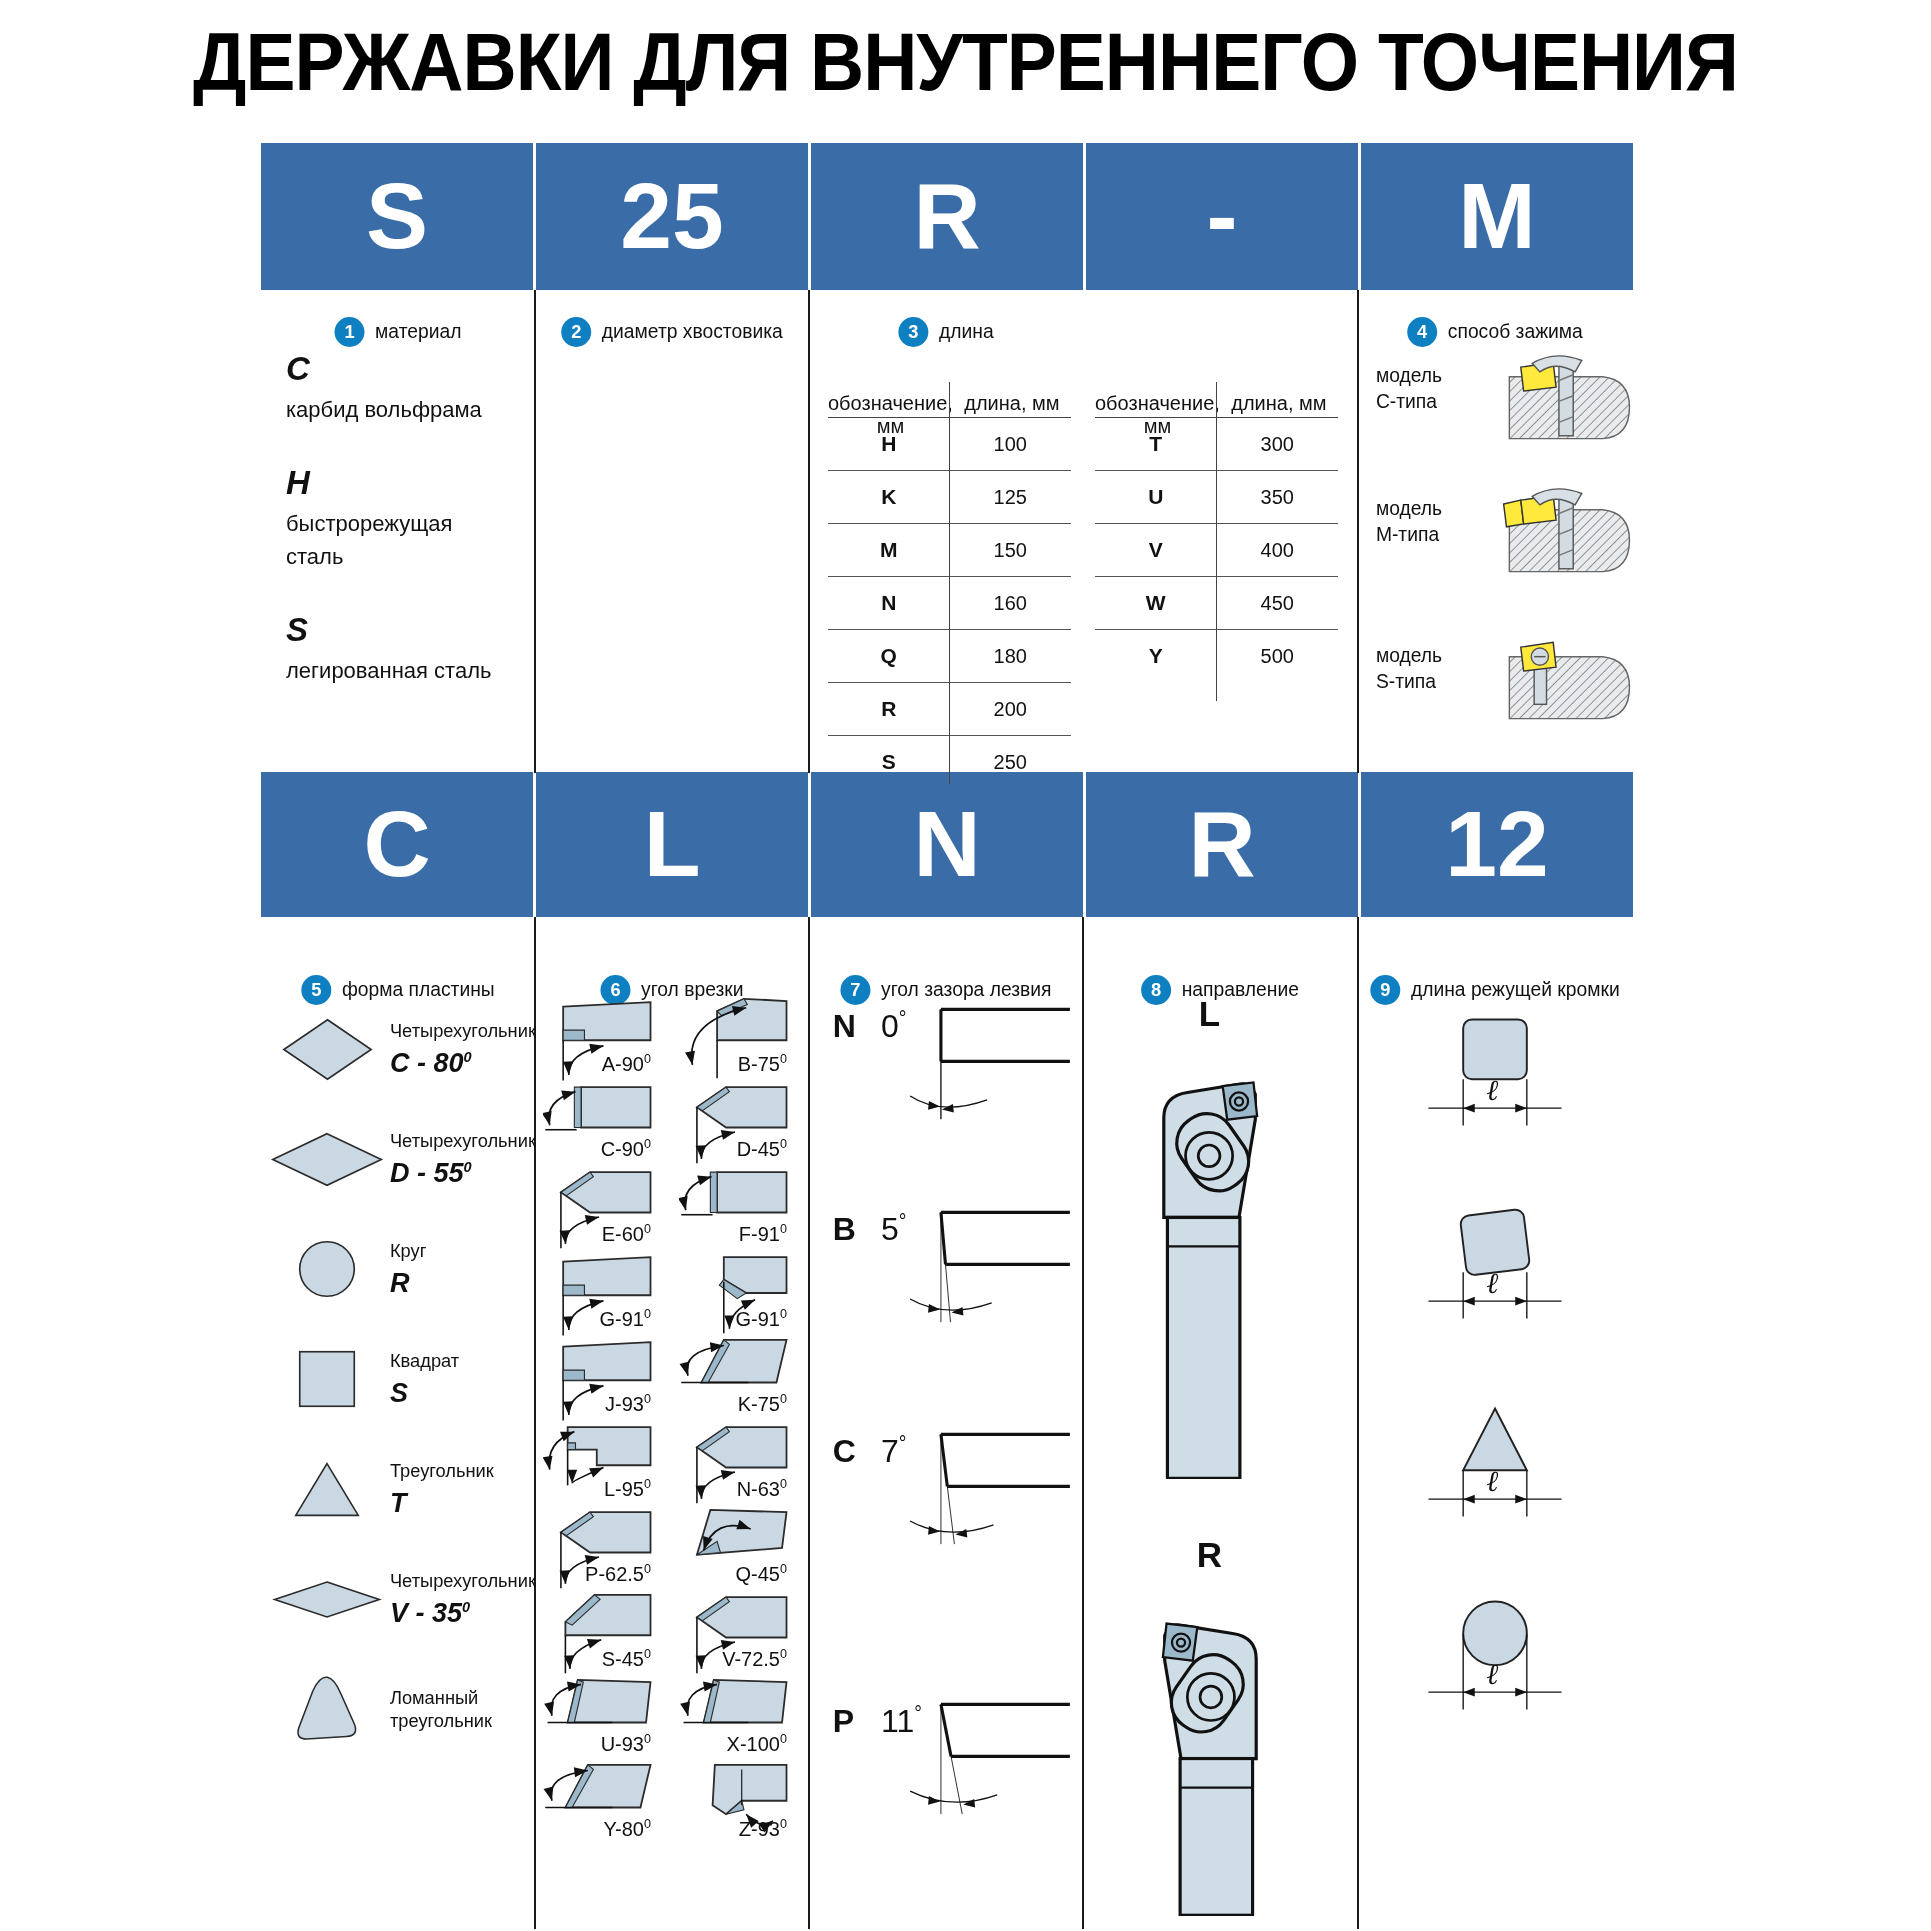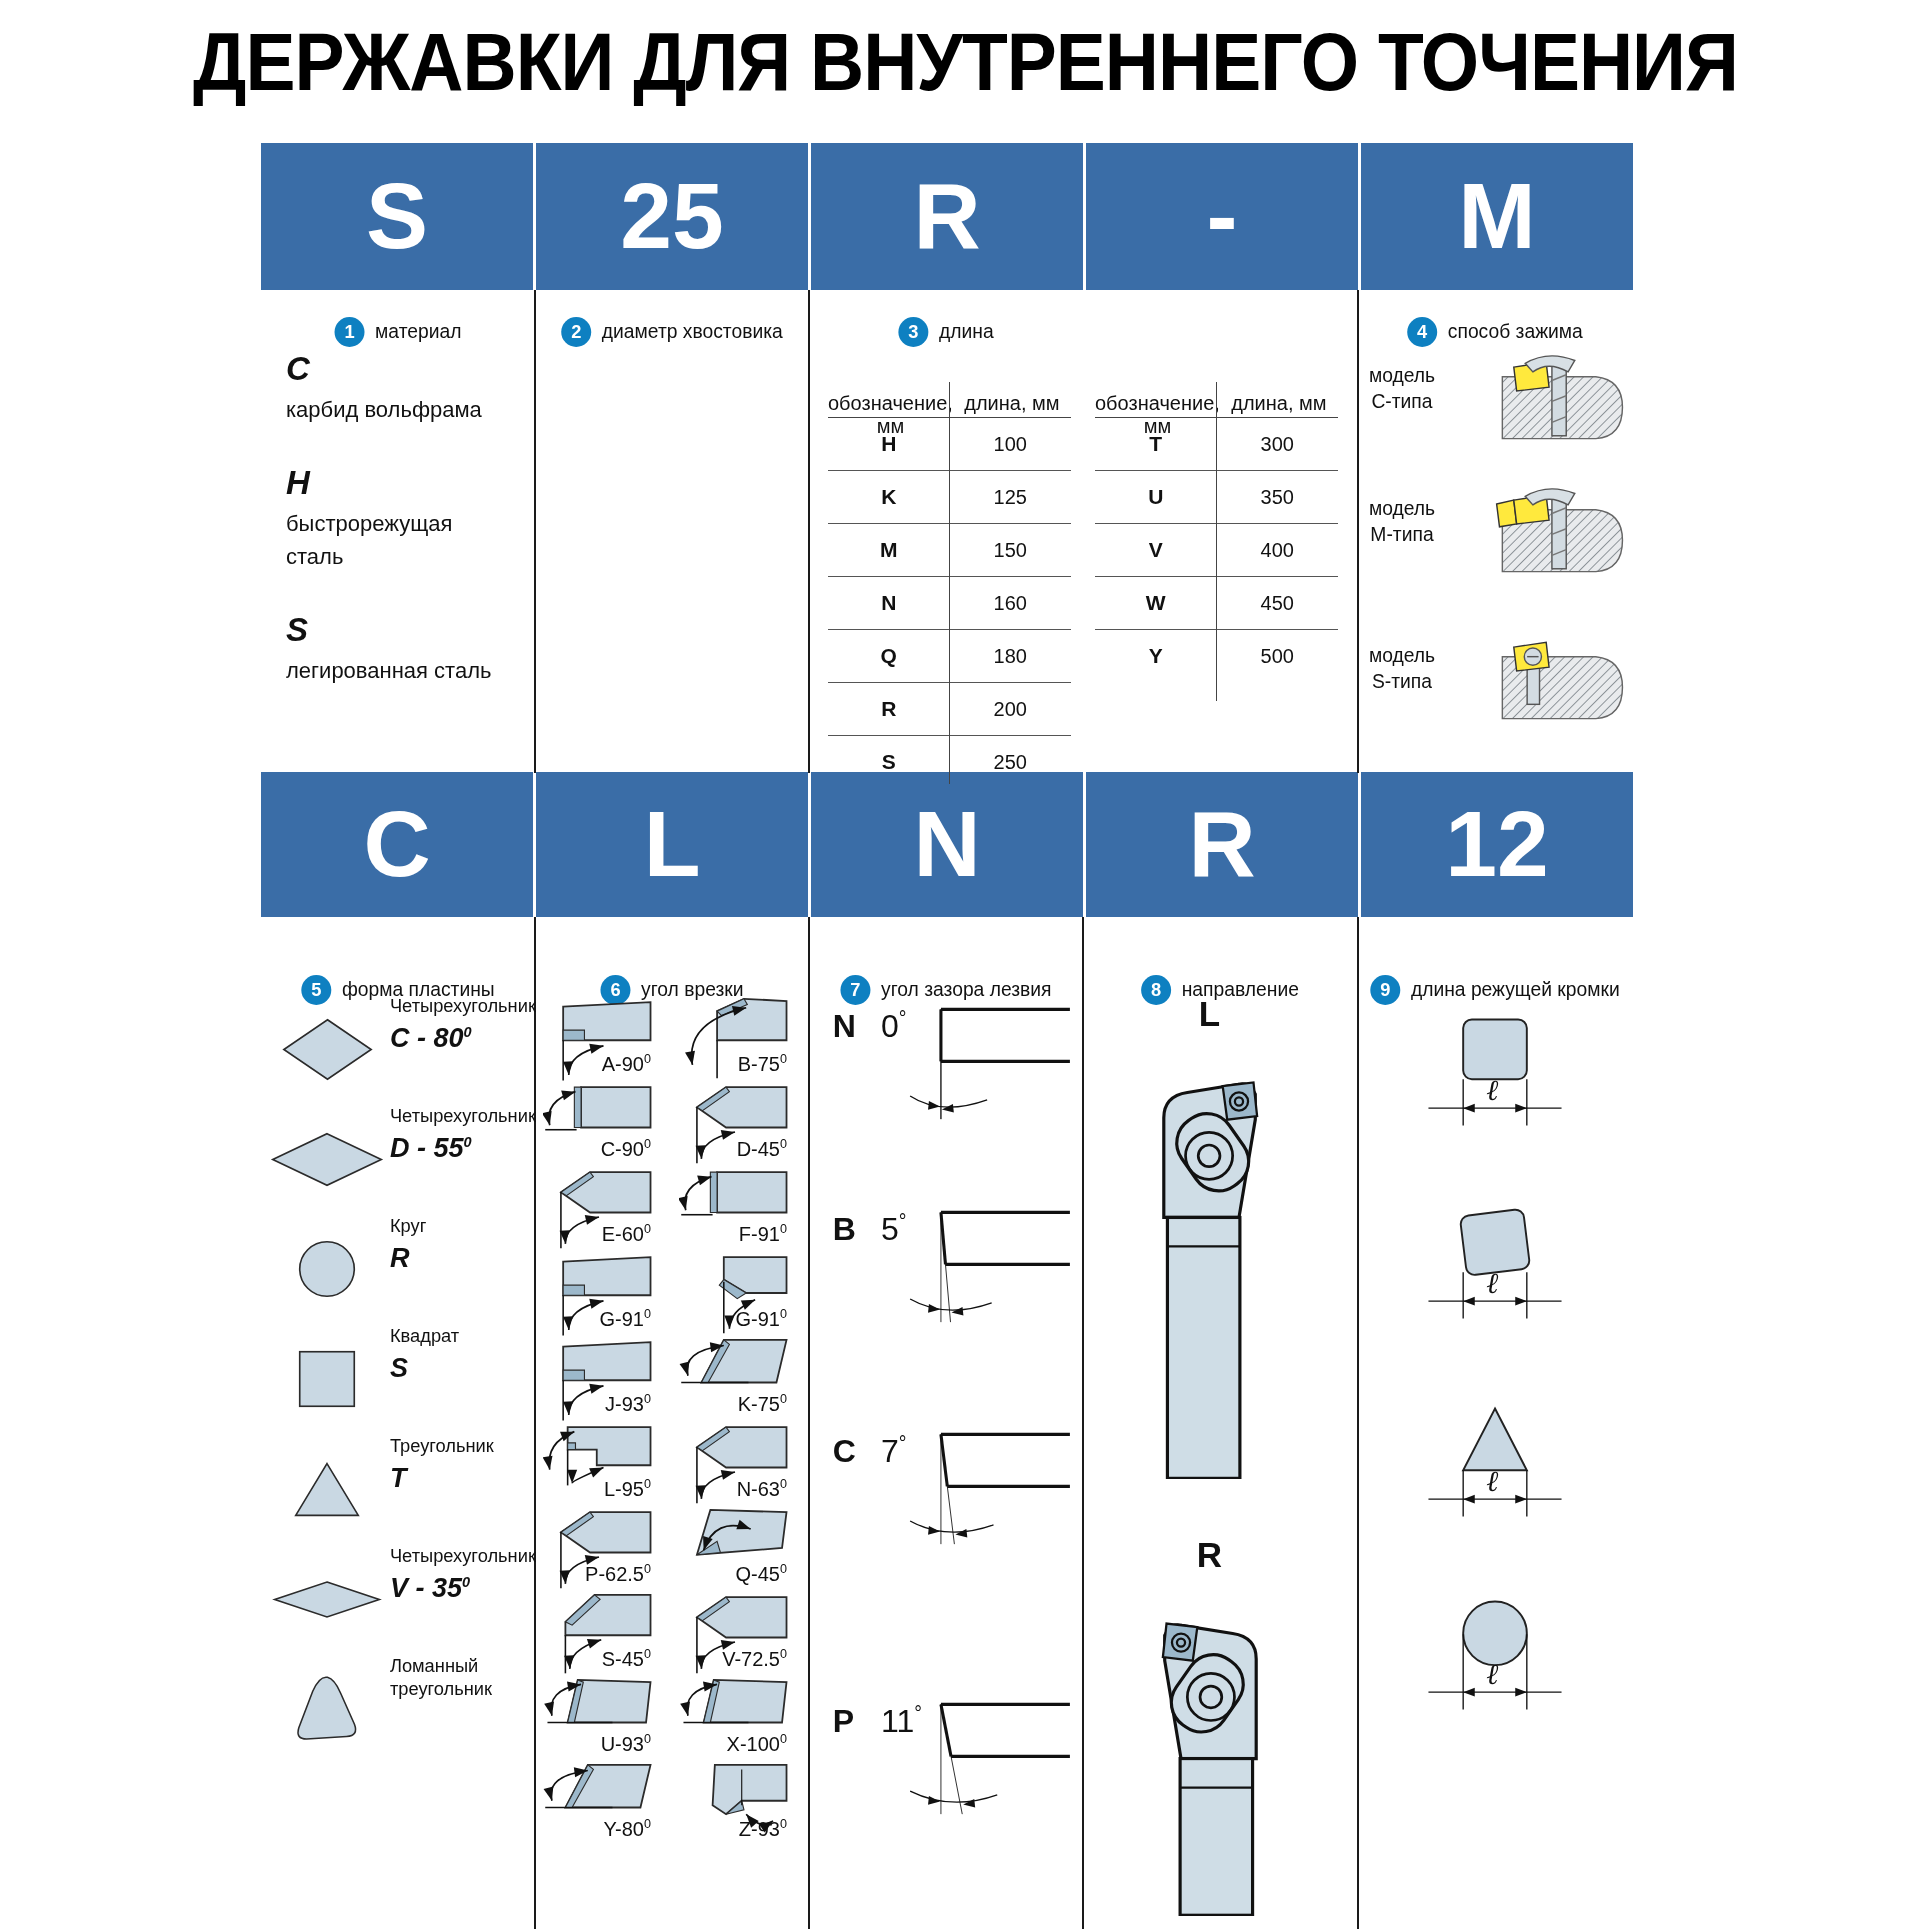--- a/index.html
+++ b/index.html
@@ -24,29 +24,29 @@
   .dtable{position:absolute;top:382px;width:243px;}
   .dtable .thead{display:flex;height:35px;border-bottom:1.9px solid #444;}
   .dtable .thead span{flex:1;text-align:center;font-size:20px;padding-top:9.7px;}
   .trow{display:flex;height:52px;align-items:center;border-bottom:1.4px solid #555;}
   .tbody > .trow:last-child{border-bottom:none;}
   .tl{flex:1;text-align:center;font-weight:bold;font-size:21px;}
   .tv{flex:1;text-align:center;font-size:20px;}
   .tdiv{position:absolute;left:121px;top:0;width:1.4px;background:#444;}
   
   .clamp-col{position:absolute;left:1367px;top:0;width:266px;height:772px;}
-  .clamp-row{position:absolute;left:0;width:266px;height:126px;text-align:center;}
+  .clamp-row{position:absolute;left:7px;width:266px;height:126px;}
   .clamp-row:nth-of-type(1){top:348px;}
   .clamp-row:nth-of-type(2){top:481px;}
   .clamp-row:nth-of-type(3){top:628px;}
   .clamp-label{position:absolute;left:1.9px;top:15.4px;font-size:19.3px;line-height:26px;}
   .clamp-pic{position:absolute;left:122px;top:0;}
   
   .s5-col{position:absolute;left:268px;top:994px;width:266px;}
-  .s5-item{height:110px;display:flex;}
+  .s5-item{height:110px;display:flex;align-items:center;}
   .s5-shape{width:118px;display:flex;justify-content:center;align-items:center;flex:0 0 118px;}
   .s5-label{padding-left:3.9px;}
   .s5-l1,.s5-l2{font-size:18.3px;line-height:23px;}
   .s5-code{font-size:27px;font-weight:bold;font-style:italic;line-height:31px;}
   .s5-code sup{font-size:14.5px;}
   
   .p6-col{position:absolute;left:537px;top:991px;width:272px;display:flex;flex-wrap:wrap;}
   .p6{position:relative;width:136px;height:85px;}
   .p6-pic{position:absolute;left:5.8px;top:1.9px;}
   .p6-lbl{position:absolute;right:22px;bottom:0;font-size:20px;}

